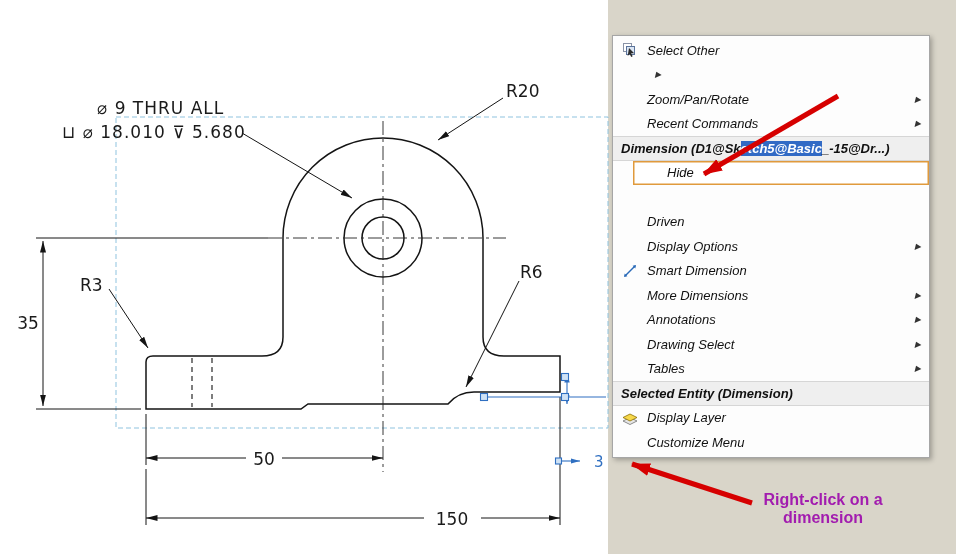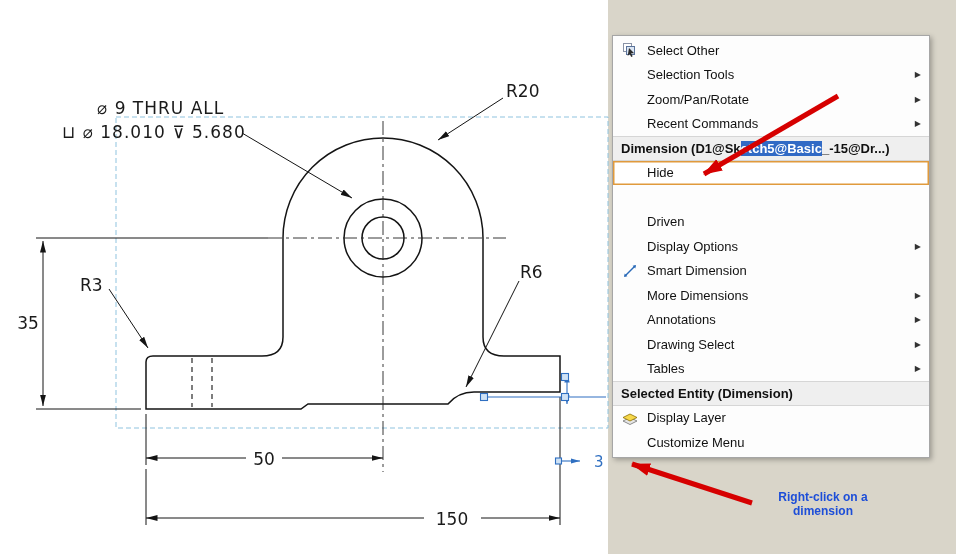--- a/index.html
+++ b/index.html
@@ -14,42 +14,42 @@
   svg.drawing{position:absolute;left:0;top:0;z-index:1;}
   svg.overlay{position:absolute;left:0;top:0;z-index:6;pointer-events:none;}
   .selrect{fill:none;stroke:#8fc3df;stroke-width:1;stroke-dasharray:5 3;}
   .hid{stroke-dasharray:5 4;stroke-width:1.1;}
 
   
   .menu{
     position:absolute;left:612px;top:35px;width:318px;z-index:4;
     background:#fdfdfd;border:1px solid #a6a6a6;
     box-shadow:2px 2px 5px rgba(0,0,0,.28);
-    padding:2px 0;box-sizing:border-box;
+    padding:2px 0;box-sizing:border-box;font-style:italic;
   }
   .mi{
     height:24.5px;display:flex;align-items:center;
     padding:0 8px 0 6px;font-size:13px;color:#111;
   }
   .mi-icon{flex:0 0 22px;width:22px;height:16px;display:flex;
     align-items:center;justify-content:center;margin-right:6px;}
   .mi-label{flex:1;white-space:nowrap;}
   .mi-arrow{font-size:8px;color:#333;margin-left:8px;}
-  .mi.selected{box-shadow:inset 0 0 0 1.5px #e09a3c;background:#ffffff;}
+  .mi.selected{box-shadow:inset 0 0 0 1.5px #e09a3c;background:#ffffff;margin-left:20px;}
   .mh{
     height:24.5px;display:flex;align-items:center;padding:0 8px;
     font-size:13px;font-weight:bold;color:#111;background:#efefef;
     border-top:1px solid #d6d6d6;border-bottom:1px solid #d6d6d6;
     white-space:nowrap;box-sizing:border-box;
   }
   .mh .hl{background:#316ac5;color:#fff;}
 
   .red-caption{
     position:absolute;left:742px;top:491px;width:162px;z-index:6;
-    color:#1d4ed8;font-weight:bold;font-size:12px;line-height:1.15;
+    color:#a21caf;font-weight:bold;font-size:16px;line-height:1.15;
     text-align:center;pointer-events:none;
   }
 </style>
 </head>
 <body>
 
 <div class="right-panel"></div>
 
 <svg class="drawing" width="956" height="554" viewBox="0 0 956 554">
   <defs>
@@ -133,21 +133,20 @@
         <rect x="1.5" y="1.5" width="8" height="8" fill="#ffffff" stroke="#8a93a6"></rect>
         <rect x="4.5" y="4.5" width="8" height="8" fill="#dbe6f4" stroke="#5b739a"></rect>
         <path d="M7 6 l5.2 5.2 h-3.1 l1.6 3.1 -1.5 .7 -1.5 -3 -2 2 z" fill="#2b2b2b"></path>
       </svg>
     </span>
     <span class="mi-label">Select Other</span>
   </div>
 
   <div class="mi">
     <span class="mi-icon"></span>
-    <span class="mi-label">Selection Tools</span>
     <span class="mi-arrow">▶</span>
   </div>
 
   <div class="mi">
     <span class="mi-icon"></span>
     <span class="mi-label">Zoom/Pan/Rotate</span>
     <span class="mi-arrow">▶</span>
   </div>
 
   <div class="mi">

